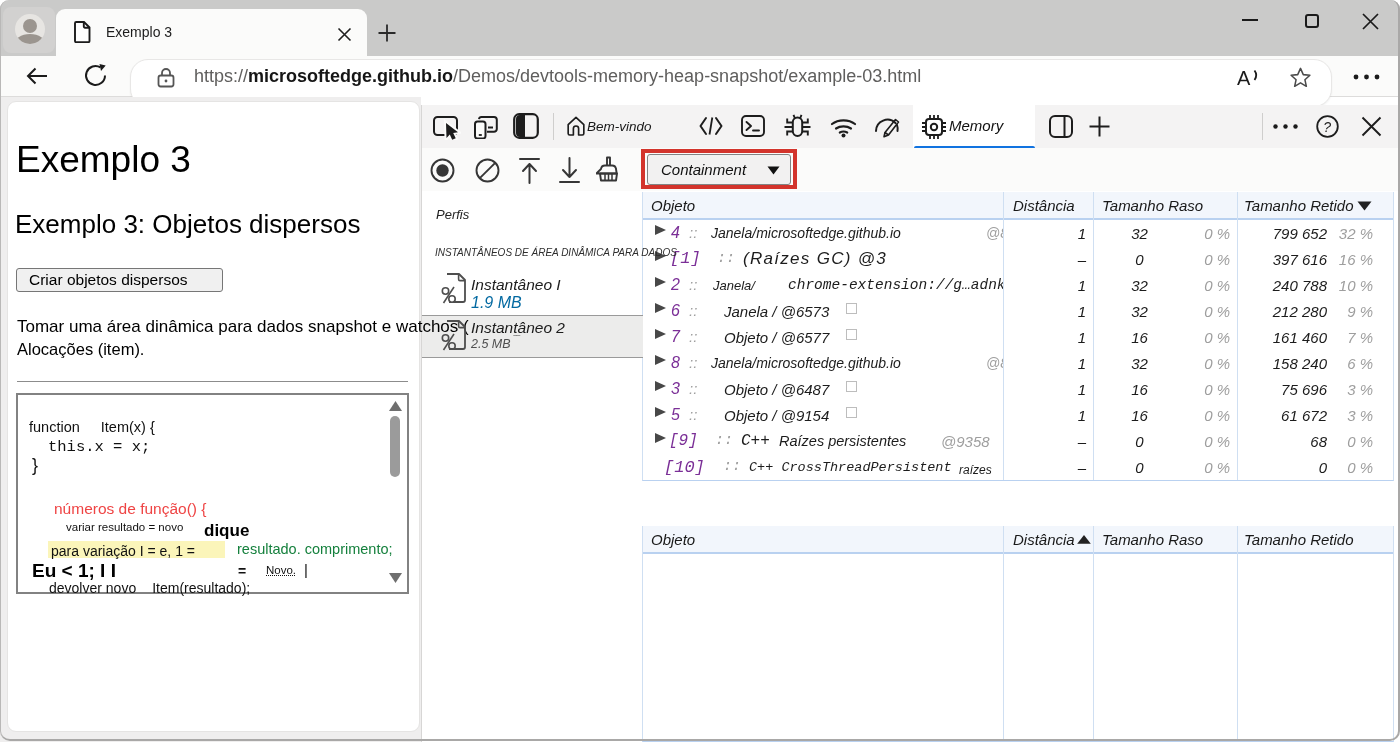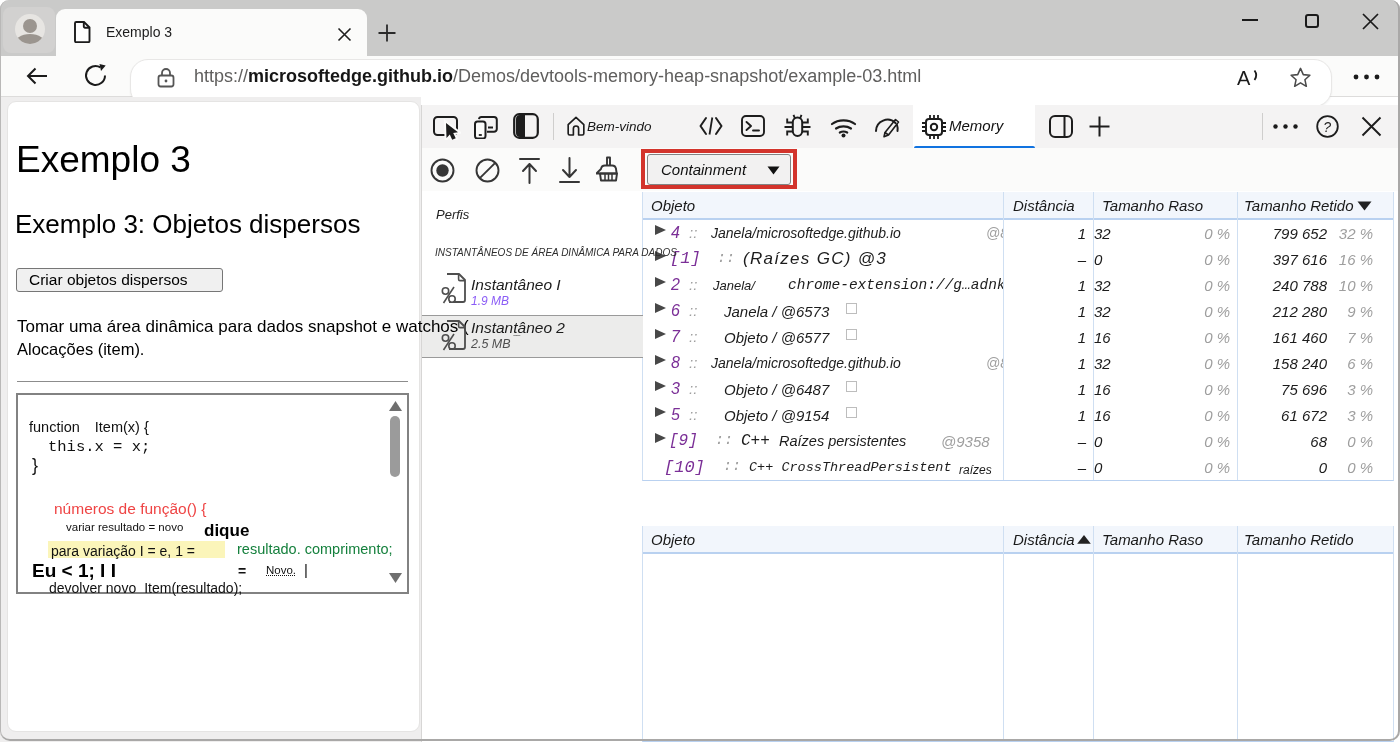--- a/index.html
+++ b/index.html
@@ -55,21 +55,21 @@
 .vl { position:absolute; width:1px; background:#cfdff2; top:0; }
 .grow { position:absolute; left:0; width:750px; height:26px; font-size:15px; color:#1c1c1c; line-height:26px; }
 .grow span { position:absolute; line-height:normal; top:5px; white-space:nowrap; }
 .c1wrap { position:absolute; left:0; top:0; width:360px; height:26px; overflow:hidden; }
 .tri { position:absolute; top:8px; width:0; height:0; border-left:11px solid #484848; border-top:5.5px solid transparent; border-bottom:5.5px solid transparent; }
 .pnum { color:#7b2f97; }
 .mono { font-family:"Liberation Mono", monospace; }
 .gr { color:#9e9e9e; }
 .sq { position:absolute; top:8px; width:11px; height:11px; border:1.5px solid #bdbdbd; background:#fff; }
 .c2 { left:361px; width:82px; text-align:right; }
-.c3n { left:451px; width:91px; text-align:left; }
+.c3n { left:451px; width:91px; text-align:center; }
 .c3p { left:542px; width:45px; text-align:right; color:#9e9e9e; }
 .c4n { left:595px; width:89px; text-align:right; }
 .c4p { left:684px; width:46px; text-align:right; color:#9e9e9e; }
 #retbar { left:220px; top:381px; width:759px; height:37px; background:#f6f5f5; border-left:1px solid #cfdff2; z-index:2; font-size:15px; color:#1a1a1a; }
 </style>
 </head>
 <body>
 
 <div id="titlebar" class="abs">
   <div id="avatarbtn" class="abs">
@@ -130,34 +130,34 @@
 </div>
 
 <div id="pagearea" class="abs">
   <div id="card" class="abs"></div>
   <div id="h1x" class="abs">Exemplo 3</div>
   <div id="h2x" class="abs">Exemplo 3: Objetos dispersos</div>
   <div id="btn1" class="abs">Criar objetos dispersos</div>
   <div id="para" class="abs"><span style="font-size:17px">Tomar uma área dinâmica para dados snapshot e watchos (</span><br>Alocações (item).</div>
   <div id="hr1" class="abs"></div>
   <div id="codebox" class="abs">
-    <div class="abs" style="left:11px;top:24px;font-size:14.5px;color:#111">function<span style="margin-left:15px">Item(x) {</span></div>
+    <div class="abs" style="left:11px;top:24px;font-size:14.5px;color:#111">function<span style="margin-left:21px">Item(x) {</span></div>
     <div class="abs" style="left:30px;top:43px;font-size:15.5px;color:#111;font-family:'Liberation Mono',monospace">this.x = x;</div>
     <div class="abs" style="left:14px;top:60px;font-size:18px;color:#111">}</div>
     <div class="abs" style="left:36px;top:105px;font-size:15.5px;color:#ef4444">números de função() {</div>
     <div class="abs" style="left:48px;top:126px;font-size:11.5px;color:#111">variar resultado = novo</div>
     <div class="abs" style="left:186px;top:126px;font-size:17px;color:#000;font-weight:700">dique</div>
     <div class="abs" style="left:30px;top:146px;width:177px;height:17px;background:#fbf5ba"></div>
     <div class="abs" style="left:33px;top:148px;font-size:14px;color:#111">para variação I = e, 1 =</div>
     <div class="abs" style="left:219px;top:146px;font-size:14.5px;color:#15803d">resultado. comprimento;</div>
     <div class="abs" style="left:14px;top:165px;font-size:19px;color:#000;font-weight:700">Eu &lt; 1; I I</div>
     <div class="abs" style="left:220px;top:168px;font-size:14px;color:#111;font-weight:700">=</div>
     <div class="abs" style="left:248px;top:169px;font-size:11.5px;color:#111;text-decoration:underline dotted">Novo.</div>
     <div class="abs" style="left:286px;top:166px;font-size:15px;color:#111">|</div>
-    <div class="abs" style="left:31px;top:185px;font-size:14px;color:#111">devolver novo<span style="margin-left:8px">Item(resultado);</span></div>
+    <div class="abs" style="left:31px;top:185px;font-size:14px;color:#111">devolver novo<span style="margin-left:16px">Item(resultado);</span></div>
     <svg class="abs" style="left:371px;top:6px" width="13" height="10" viewBox="0 0 13 10">
         <path d="M6.5 0 L13 10 H0 Z" fill="#6f6f6f"></path>
       </svg>
     <div class="abs" style="left:372px;top:21px;width:10px;height:61px;background:#9b9b9b;border-radius:5px"></div>
     <svg class="abs" style="left:371px;top:178px" width="13" height="10" viewBox="0 0 13 10">
         <path d="M6.5 10 L13 0 H0 Z" fill="#6f6f6f"></path>
       </svg>
   </div>
 </div>
 
@@ -271,21 +271,21 @@
       <path d="M8 2 H20 L26 8 V28 a2 2 0 0 1 -2 2 H10" fill="none" stroke="#4e4e4e" stroke-width="1.8" stroke-linejoin="round"></path>
       <path d="M19.6 2.2 V7.2 a1.4 1.4 0 0 0 1.4 1.4 H25.8" fill="none" stroke="#4e4e4e" stroke-width="1.6"></path>
       <circle cx="6.5" cy="19" r="3.2" fill="none" stroke="#4e4e4e" stroke-width="1.6"></circle>
       <circle cx="13" cy="27" r="3.2" fill="none" stroke="#4e4e4e" stroke-width="1.6"></circle>
       <path d="M15 15 L4.5 31" stroke="#4e4e4e" stroke-width="1.6"></path>
     </svg>
   <div id="sidebar" class="abs">
     <div class="abs" style="left:14px;top:16px;font-size:13px;color:#232323">Perfis</div>
     <div class="abs" style="left:13px;top:56px;font-size:10px;color:#2e2e2e;white-space:nowrap">INSTANTÂNEOS DE ÁREA DINÂMICA PARA DADOS</div>
     <div class="abs" style="left:49px;top:85px;font-size:15.5px;color:#1c1c1c">Instantâneo I</div>
-    <div class="abs" style="left:49px;top:103px;font-size:12px;color:#8b5cf6">1.9 MB</div>
+    <div class="abs" style="left:49px;top:103px;font-size:16px;color:#0369a1">1.9 MB</div>
     <div id="sep1" class="abs"></div>
     <div id="item2bg" class="abs"></div>
     <div class="abs" style="left:49px;top:128px;font-size:15.5px;color:#1c1c1c;z-index:41">Instantâneo 2</div>
     <div class="abs" style="left:49px;top:146px;font-size:12.5px;color:#4f4f4f;z-index:41">2.5 MB<span style="position:relative;top:-4px;font-size:10px">&nbsp;‾‾</span></div>
     <div id="sep2" class="abs"></div>
   </div>
   <div id="grid1" class="abs">
     <div class="ghdr">
         <span style="left:8px">Objeto</span>
         <span style="left:370px">Distância</span>

